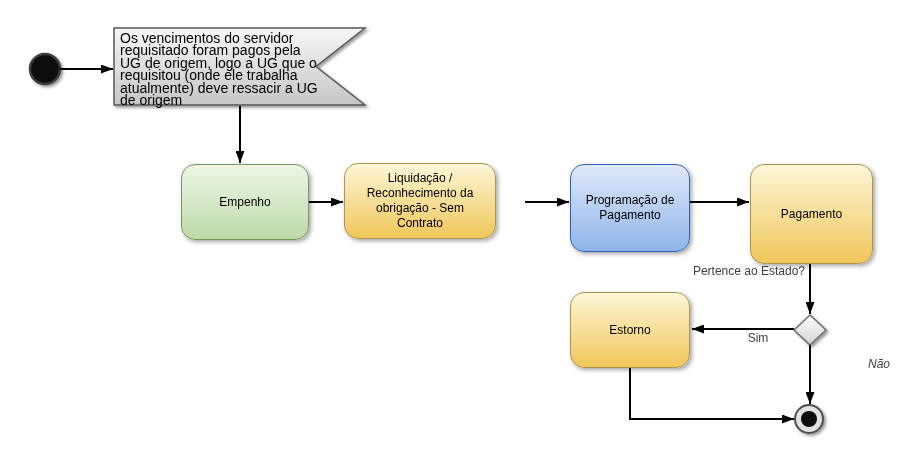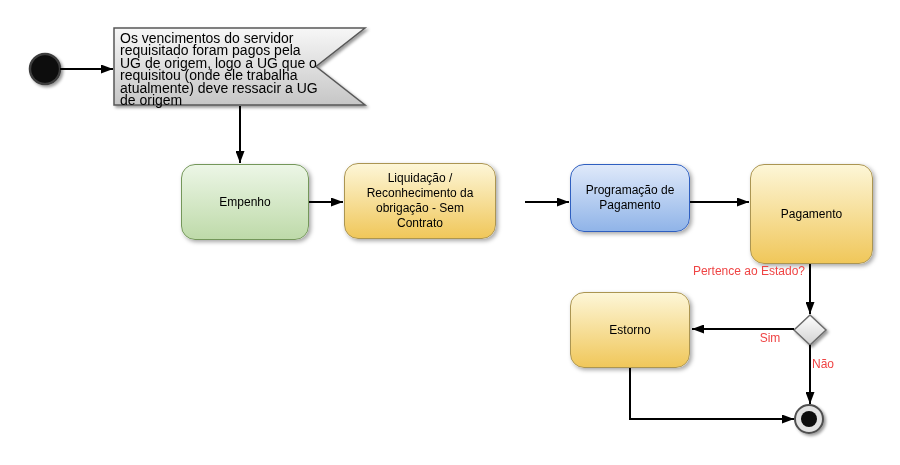--- a/index.html
+++ b/index.html
@@ -38,40 +38,40 @@
   .node.yellow {
     background: linear-gradient(180deg, #fdf6d7 0%, #f0c75a 100%);
     border: 1.5px solid #ab9552;
   }
   .node.blue {
     background: linear-gradient(180deg, #dfe9fa 0%, #90b4e8 100%);
     border: 1.5px solid #2f5fc0;
   }
   #node-empenho     { left: 181px; top: 164px; width: 128px; height: 76px; }
   #node-liquidacao  { left: 344px; top: 163px; width: 152px; height: 76px; padding: 0 10px; }
-  #node-programacao { left: 570px; top: 164px; width: 120px; height: 68px; padding: 0 12px; }
+  #node-programacao { left: 570px; top: 164px; width: 120px; height: 88px; padding: 0 12px; }
   #node-pagamento   { left: 750px; top: 164px; width: 123px; height: 100px; }
   #node-estorno     { left: 570px; top: 292px; width: 120px; height: 76px; }
   .note-text {
     position: absolute;
     left: 120px; top: 32px;
     width: 198px;
     font-size: 14px;
     line-height: 12.4px;
     color: #000;
     text-align: left;
   }
   .edge-label {
     position: absolute;
     font-size: 12px;
-    color: #ef4444;
+    color: #404040;
   }
   #label-pertence { left: 645px; top: 264px; width: 160px; text-align: right; }
-  #label-sim      { left: 740px; top: 331px; width: 36px;  text-align: center; margin-left: 12px; }
-  #label-nao      { left: 812px; top: 357px; width: 40px;  text-align: left; }
+  #label-sim      { left: 740px; top: 331px; width: 36px;  text-align: center; }
+  #label-nao      { left: 859px; top: 357px; width: 40px;  text-align: center; font-style: italic; }
 </style>
 </head>
 <body>
 
 <div class="canvas">
 
   <svg class="svg-layer" width="900" height="465" viewBox="0 0 900 465" xmlns="http://www.w3.org/2000/svg">
     <defs>
       <marker id="arrow" markerWidth="12" markerHeight="9" refX="12" refY="4.5" orient="auto" markerUnits="userSpaceOnUse">
         <path d="M0,0 L12,4.5 L0,9 Z" fill="#000"></path>

